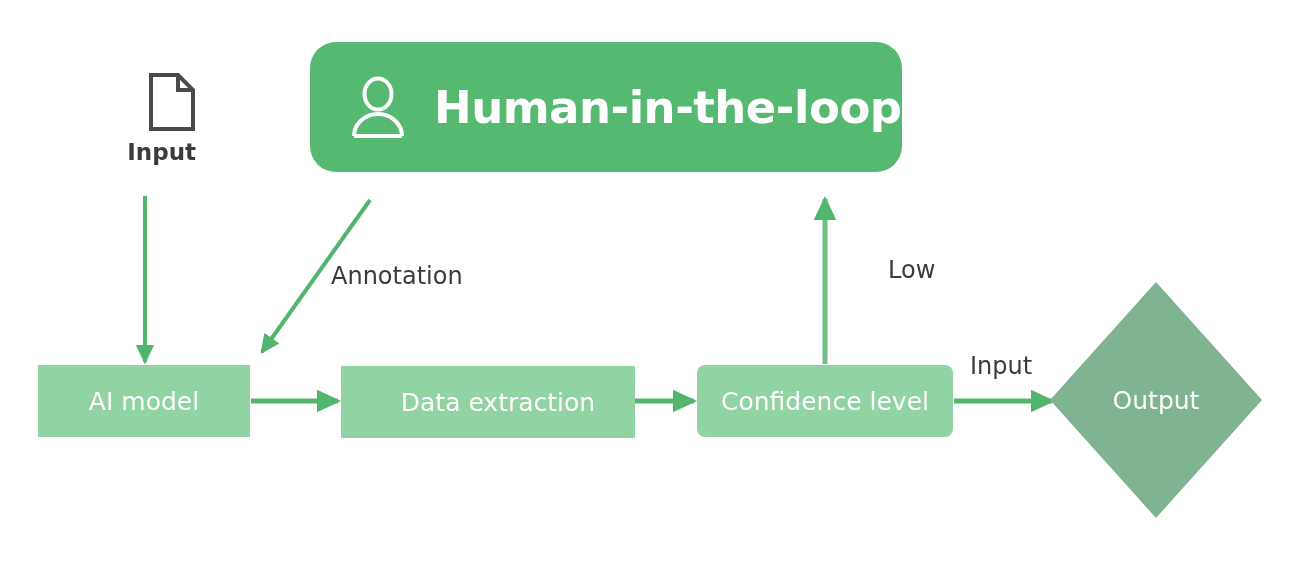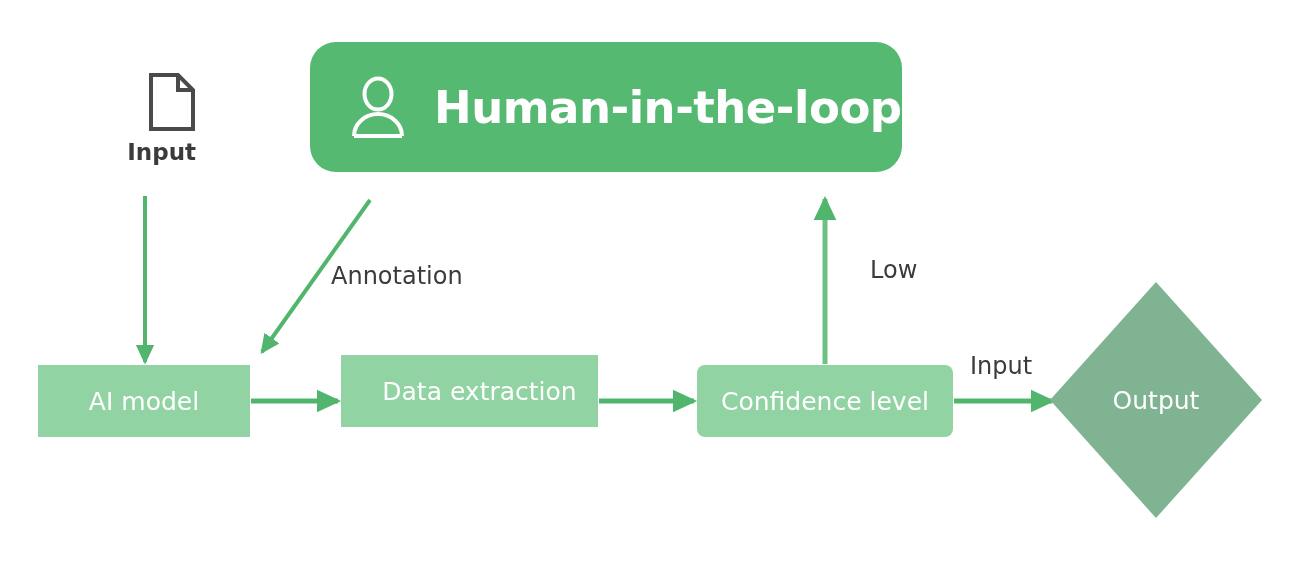--- a/index.html
+++ b/index.html
@@ -91,21 +91,21 @@
     box-sizing: border-box;
   }
   .proc-box .proc-label {
     color: #ffffff;
     font-size: 25px;
     line-height: 1;
     white-space: nowrap;
     text-align: right;
   }
   #box-ai-model        { left: 38px;  top: 365px; width: 212px; }
-  #box-data-extraction { left: 341px; top: 355px; width: 257px; padding-left: 20px; }
+  #box-data-extraction { left: 341px; top: 366px; width: 294px; padding-left: 20px; }
   #box-confidence      { left: 697px; top: 365px; width: 256px; border-radius: 8px; }
 
   
   .diamond-wrap {
     position: absolute;
     left: 1050px;
     top: 282px;
     width: 212px;
     height: 236px;
     text-align: center;
@@ -130,21 +130,21 @@
 
   
   .edge-label {
     position: absolute;
     color: #3b3b3b;
     font-size: 24px;
     line-height: 1;
     white-space: nowrap;
   }
   #label-annotation { left: 331px; top: 264px; }
-  #label-low        { left: 870px; top: 258px; }
+  #label-low        { left: 888px; top: 258px; }
   #label-high       { left: 970px; top: 354px; }
 </style>
 </head>
 <body>
 
 <div id="canvas">
 
   <svg id="edges" viewBox="0 0 1306 564" width="1306" height="564" xmlns="http://www.w3.org/2000/svg">
     <defs>
       <marker id="arrow-green" viewBox="0 0 10 10" refX="8.2" refY="5" markerWidth="5.2" markerHeight="5.2" orient="auto-start-reverse">

